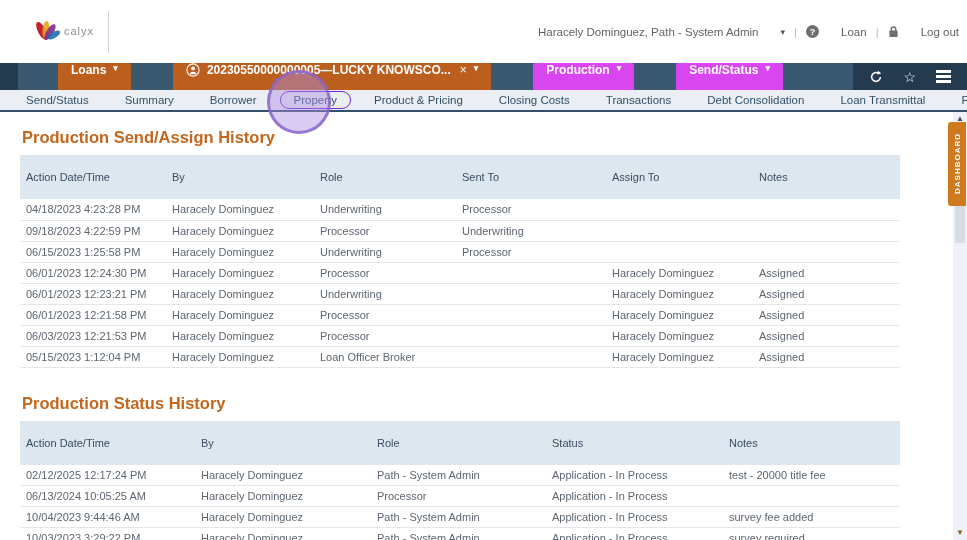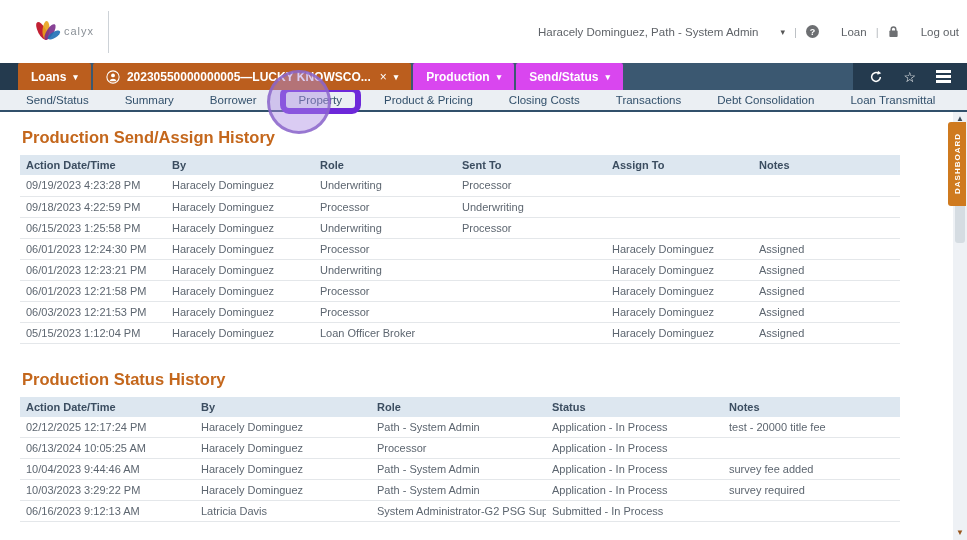--- a/index.html
+++ b/index.html
@@ -14,40 +14,40 @@
   .logo-divider { width: 1px; height: 42px; background: #cdd2d7; margin-left: 4px; }
   .user-area { margin-left: auto; display: flex; align-items: center; gap: 9px; font-size: 11.5px; color: #5f6368; }
   .user-area .sep { color: #b9bdc1; }
   .caret { font-size: 9px; color: #555; }
   .help-link, .logout-link, .user-name { display: flex; align-items: center; gap: 22px; cursor: pointer; }
   .q-icon { width: 13px; height: 13px; border-radius: 50%; background: #6d6f72; color: #fff; font-size: 9px; font-weight: 700; display: inline-flex; align-items: center; justify-content: center; }
 
   
   .mainnav { height: 27px; background: #3b5871; display: flex; align-items: stretch; position: relative; }
   .nav-left-dark { width: 18px; background: #243a4e; }
-  .tab { display: flex; align-items: center; gap: 7px; padding: 0 13px; margin-right: 2px; color: #fff; font-size: 12px; font-weight: 700; cursor: pointer; border-radius: 2px 2px 0 0; }
+  .tab { display: flex; gap: 7px; padding: 0 13px; margin-right: 2px; color: #fff; font-size: 12px; font-weight: 700; cursor: pointer; border-radius: 2px 2px 0 0; margin-left: 40px; }
   .tab .caret { color: #fff; }
   .tab.orange { background: #bb5e1e; }
   .tab.blue { background: #d946ef; }
   .loan-close { font-size: 12px; font-weight: 400; margin-left: 2px; cursor: pointer; }
   .nav-right { margin-left: auto; background: #243a4e; display: flex; align-items: center; gap: 20px; padding: 0 16px; }
   .nav-icon { color: #fff; font-size: 14px; cursor: pointer; display: inline-flex; align-items: center; }
   .hamburger { display: inline-flex; flex-direction: column; gap: 2px; cursor: pointer; }
   .hamburger i { width: 15px; height: 3px; background: #fff; display: block; }
 
   
   .subnav { height: 22px; background: #ebeff3; border-bottom: 2px solid #31506b; display: flex; align-items: center; padding-left: 26px; gap: 36px; font-size: 11.5px; color: #32506b; }
   .subnav span { cursor: pointer; white-space: nowrap; }
-  .subnav .pill { border: 6px solid #6d28d9; border-radius: 9px; padding: 2px 13px; margin: 0 -13px; }
+  .subnav .pill { border: 1px solid #6d28d9; border-radius: 9px; padding: 2px 13px; margin: 0 -13px; }
 
   
   .content { padding-left: 20px; }
   .section-title { color: #c4671c; font-size: 16.5px; font-weight: 700; margin: 16px 0 8px 2px; }
   table { border-collapse: collapse; width: 880px; table-layout: fixed; font-size: 11px; color: #5d6670; }
-  thead th { background: #dde7f0; color: #3b4d60; font-weight: 700; text-align: left; padding: 4px 6px; white-space: nowrap; }
+  thead th { background: #dde7f0; color: #3b4d60; font-weight: 400; text-align: left; padding: 16px 6px; white-space: nowrap; }
   tbody td { padding: 4px 6px; border-bottom: 1px solid #e4e7ea; white-space: nowrap; overflow: hidden; height: 21px; }
   .title-2 { margin-top: 26px; }
 
   
   .scrollbar { position: absolute; right: 0; top: 112px; width: 14px; height: 428px; background: #eef1f5; }
   .sb-up, .sb-down { position: absolute; left: 0; width: 14px; text-align: center; font-size: 8px; line-height: 12px; cursor: pointer; }
   .sb-up { top: 1px; color: #3d4c5a; }
   .sb-down { bottom: 1px; color: #99561f; }
   .sb-thumb { position: absolute; left: 2px; right: 2px; top: 16px; height: 115px; background: #d5dce2; border-radius: 3px; cursor: pointer; }
   .dashboard-tab { position: absolute; right: 1px; top: 122px; width: 18px; height: 84px; background: #cf7a1f; color: #fff; font-size: 8px; font-weight: 700; letter-spacing: 1px; writing-mode: vertical-rl; transform: rotate(180deg); display: flex; align-items: center; justify-content: center; border-radius: 0 3px 3px 0; cursor: pointer; z-index: 5; }
@@ -164,21 +164,21 @@
           <th>Action Date/Time</th>
           <th>By</th>
           <th>Role</th>
           <th>Sent To</th>
           <th>Assign To</th>
           <th>Notes</th>
         </tr>
       </thead>
       <tbody>
           <tr>
-            <td>09/19/2023 4:23:28 PM</td>
+            <td>04/18/2023 4:23:28 PM</td>
             <td>Haracely Dominguez</td>
             <td>Underwriting</td>
             <td>Processor</td>
             <td></td>
             <td></td>
           </tr>
           <tr>
             <td>09/18/2023 4:22:59 PM</td>
             <td>Haracely Dominguez</td>
             <td>Processor</td>

